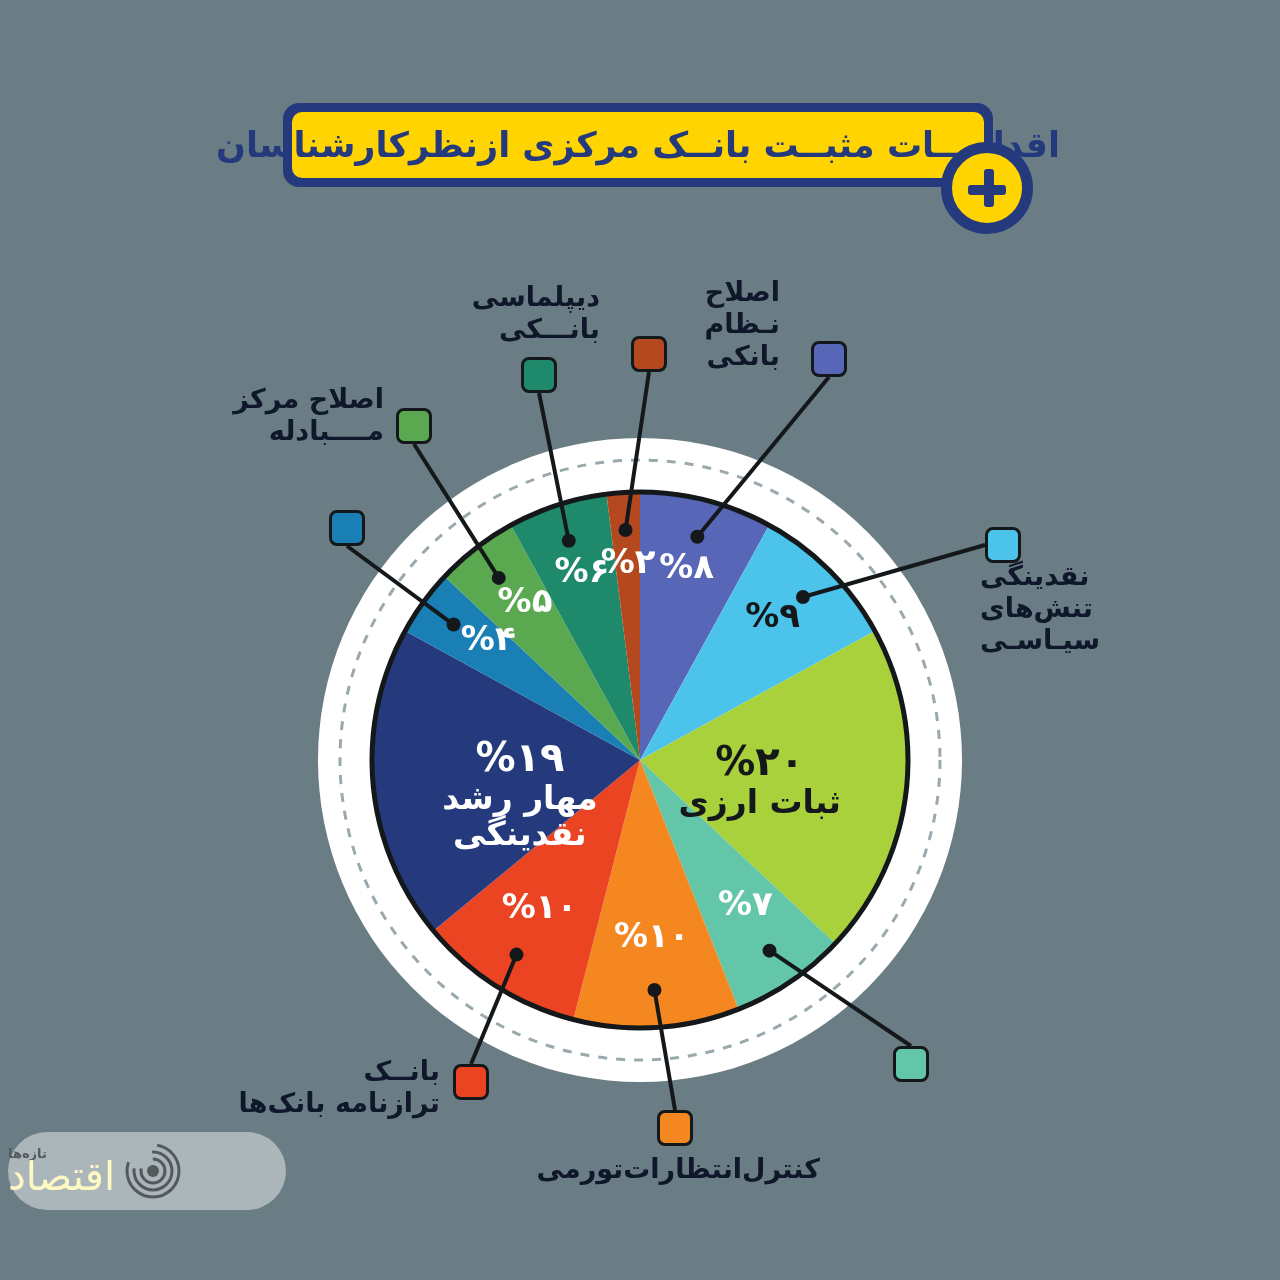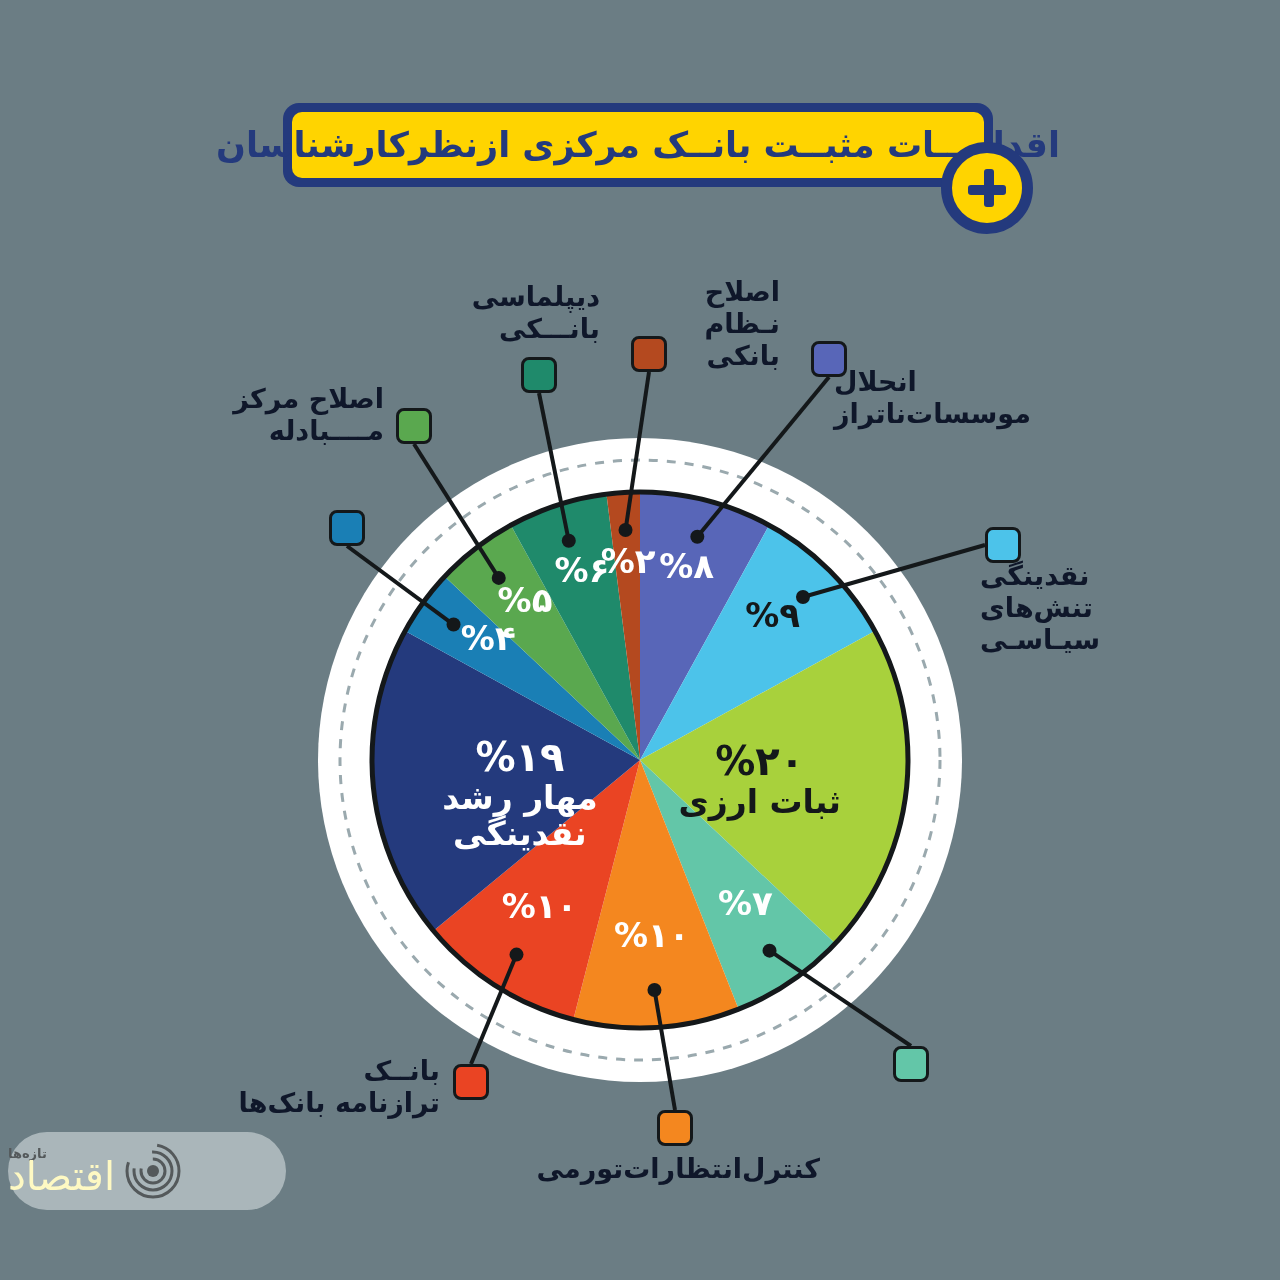--- a/index.html
+++ b/index.html
@@ -218,22 +218,20 @@
   <div class="callout ta-right" style="left:420px;top:281px;width:180px;">دیپلماسی
 بانـــکی</div>
 
   <div class="swatch" style="left: 396px; top: 408px; background: rgb(90, 168, 79);"></div>
   <div class="callout ta-right" style="left:214px;top:383px;width:170px;">اصلاح مرکز
 مــــبادله</div>
 
   <div class="swatch" style="left: 329px; top: 510px; background: rgb(26, 127, 181);"></div>
 
   <div class="swatch" style="left: 811px; top: 341px; background: rgb(88, 102, 184);"></div>
-  <div class="callout ta-left" style="left:834px;top:366px;width:230px;">انحلال
-موسسات‌ناتراز</div>
 
   <div class="swatch" style="left: 985px; top: 527px; background: rgb(76, 195, 234);"></div>
   <div class="callout ta-left" style="left:980px;top:560px;width:200px;">نقدینگی
 تنش‌های
 سیـاسـی</div>
 
   <div class="swatch" style="left: 893px; top: 1046px; background: rgb(99, 198, 168);"></div>
 
   <div class="swatch" style="left: 657px; top: 1110px; background: rgb(244, 135, 31);"></div>
   <div class="callout ta-right" style="left:530px;top:1153px;width:290px;">کنترل‌انتظارات‌تورمی</div>

